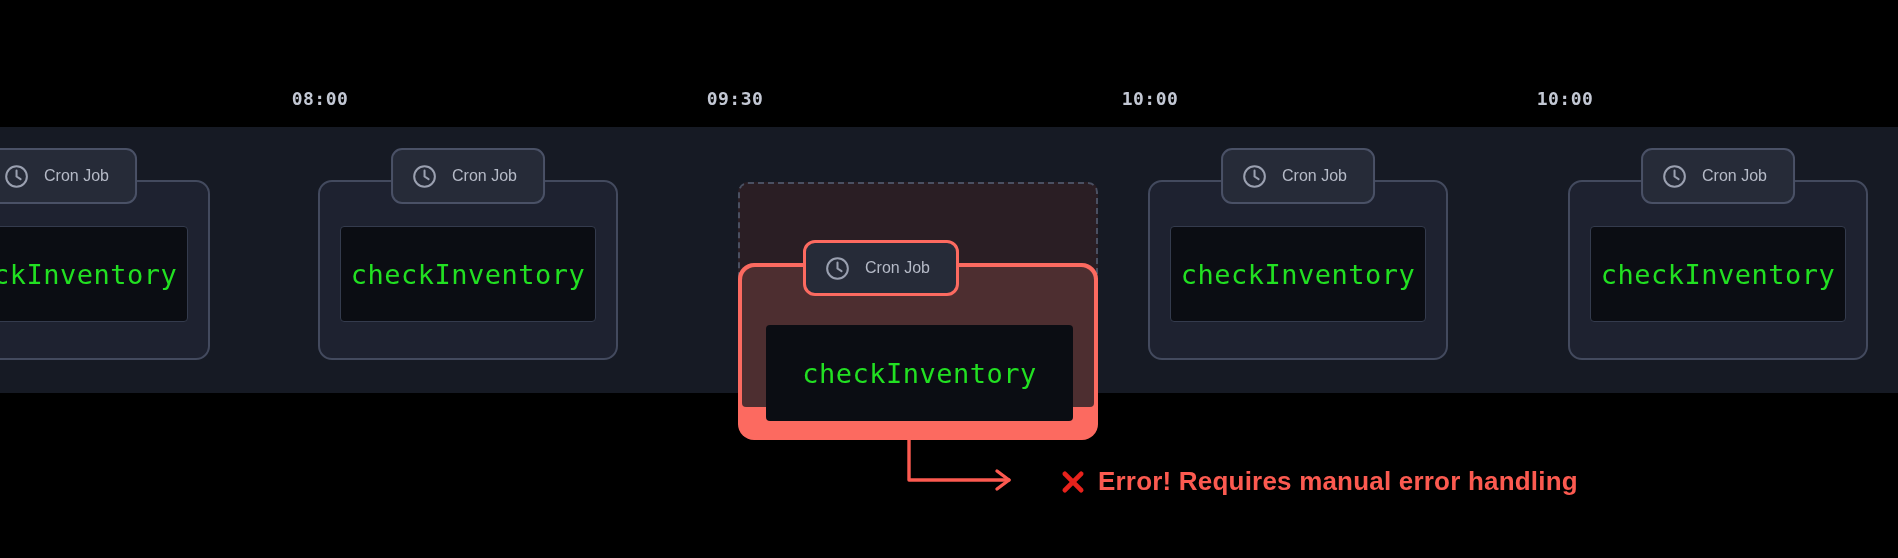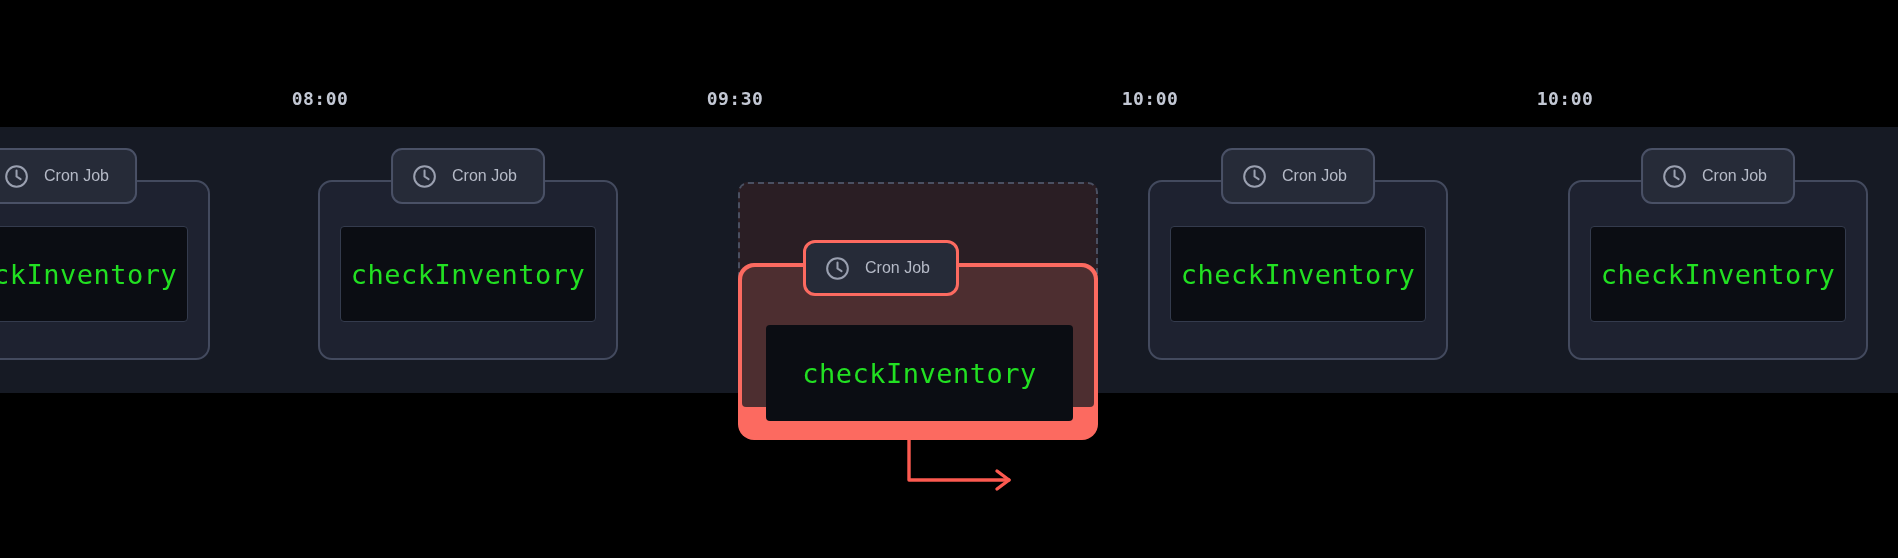--- a/index.html
+++ b/index.html
@@ -291,14 +291,23 @@
     </div>
   </div>
 
   <div class="annot-arrow">
     <svg width="160" height="70" viewBox="0 0 160 70" fill="none" stroke="#fc5a50" stroke-width="3.4" stroke-linecap="round" stroke-linejoin="round">
       <path d="M4 0 V40 H104"></path>
       <path d="M92 31 L104 40 L92 49"></path>
     </svg>
   </div>
 
+  <div class="annot-text">
+    <span>
+      <svg class="annot-x" viewBox="0 0 24 24" fill="none" stroke="#e8221c" stroke-width="4.4" stroke-linecap="round">
+        <path d="M4.5 4.5 L19.5 19.5"></path>
+        <path d="M19.5 4.5 L4.5 19.5"></path>
+      </svg>
+    </span>
+    <span class="annot-msg">Error! Requires manual error handling</span>
+  </div>
 
 </div>
 
 </body></html>

